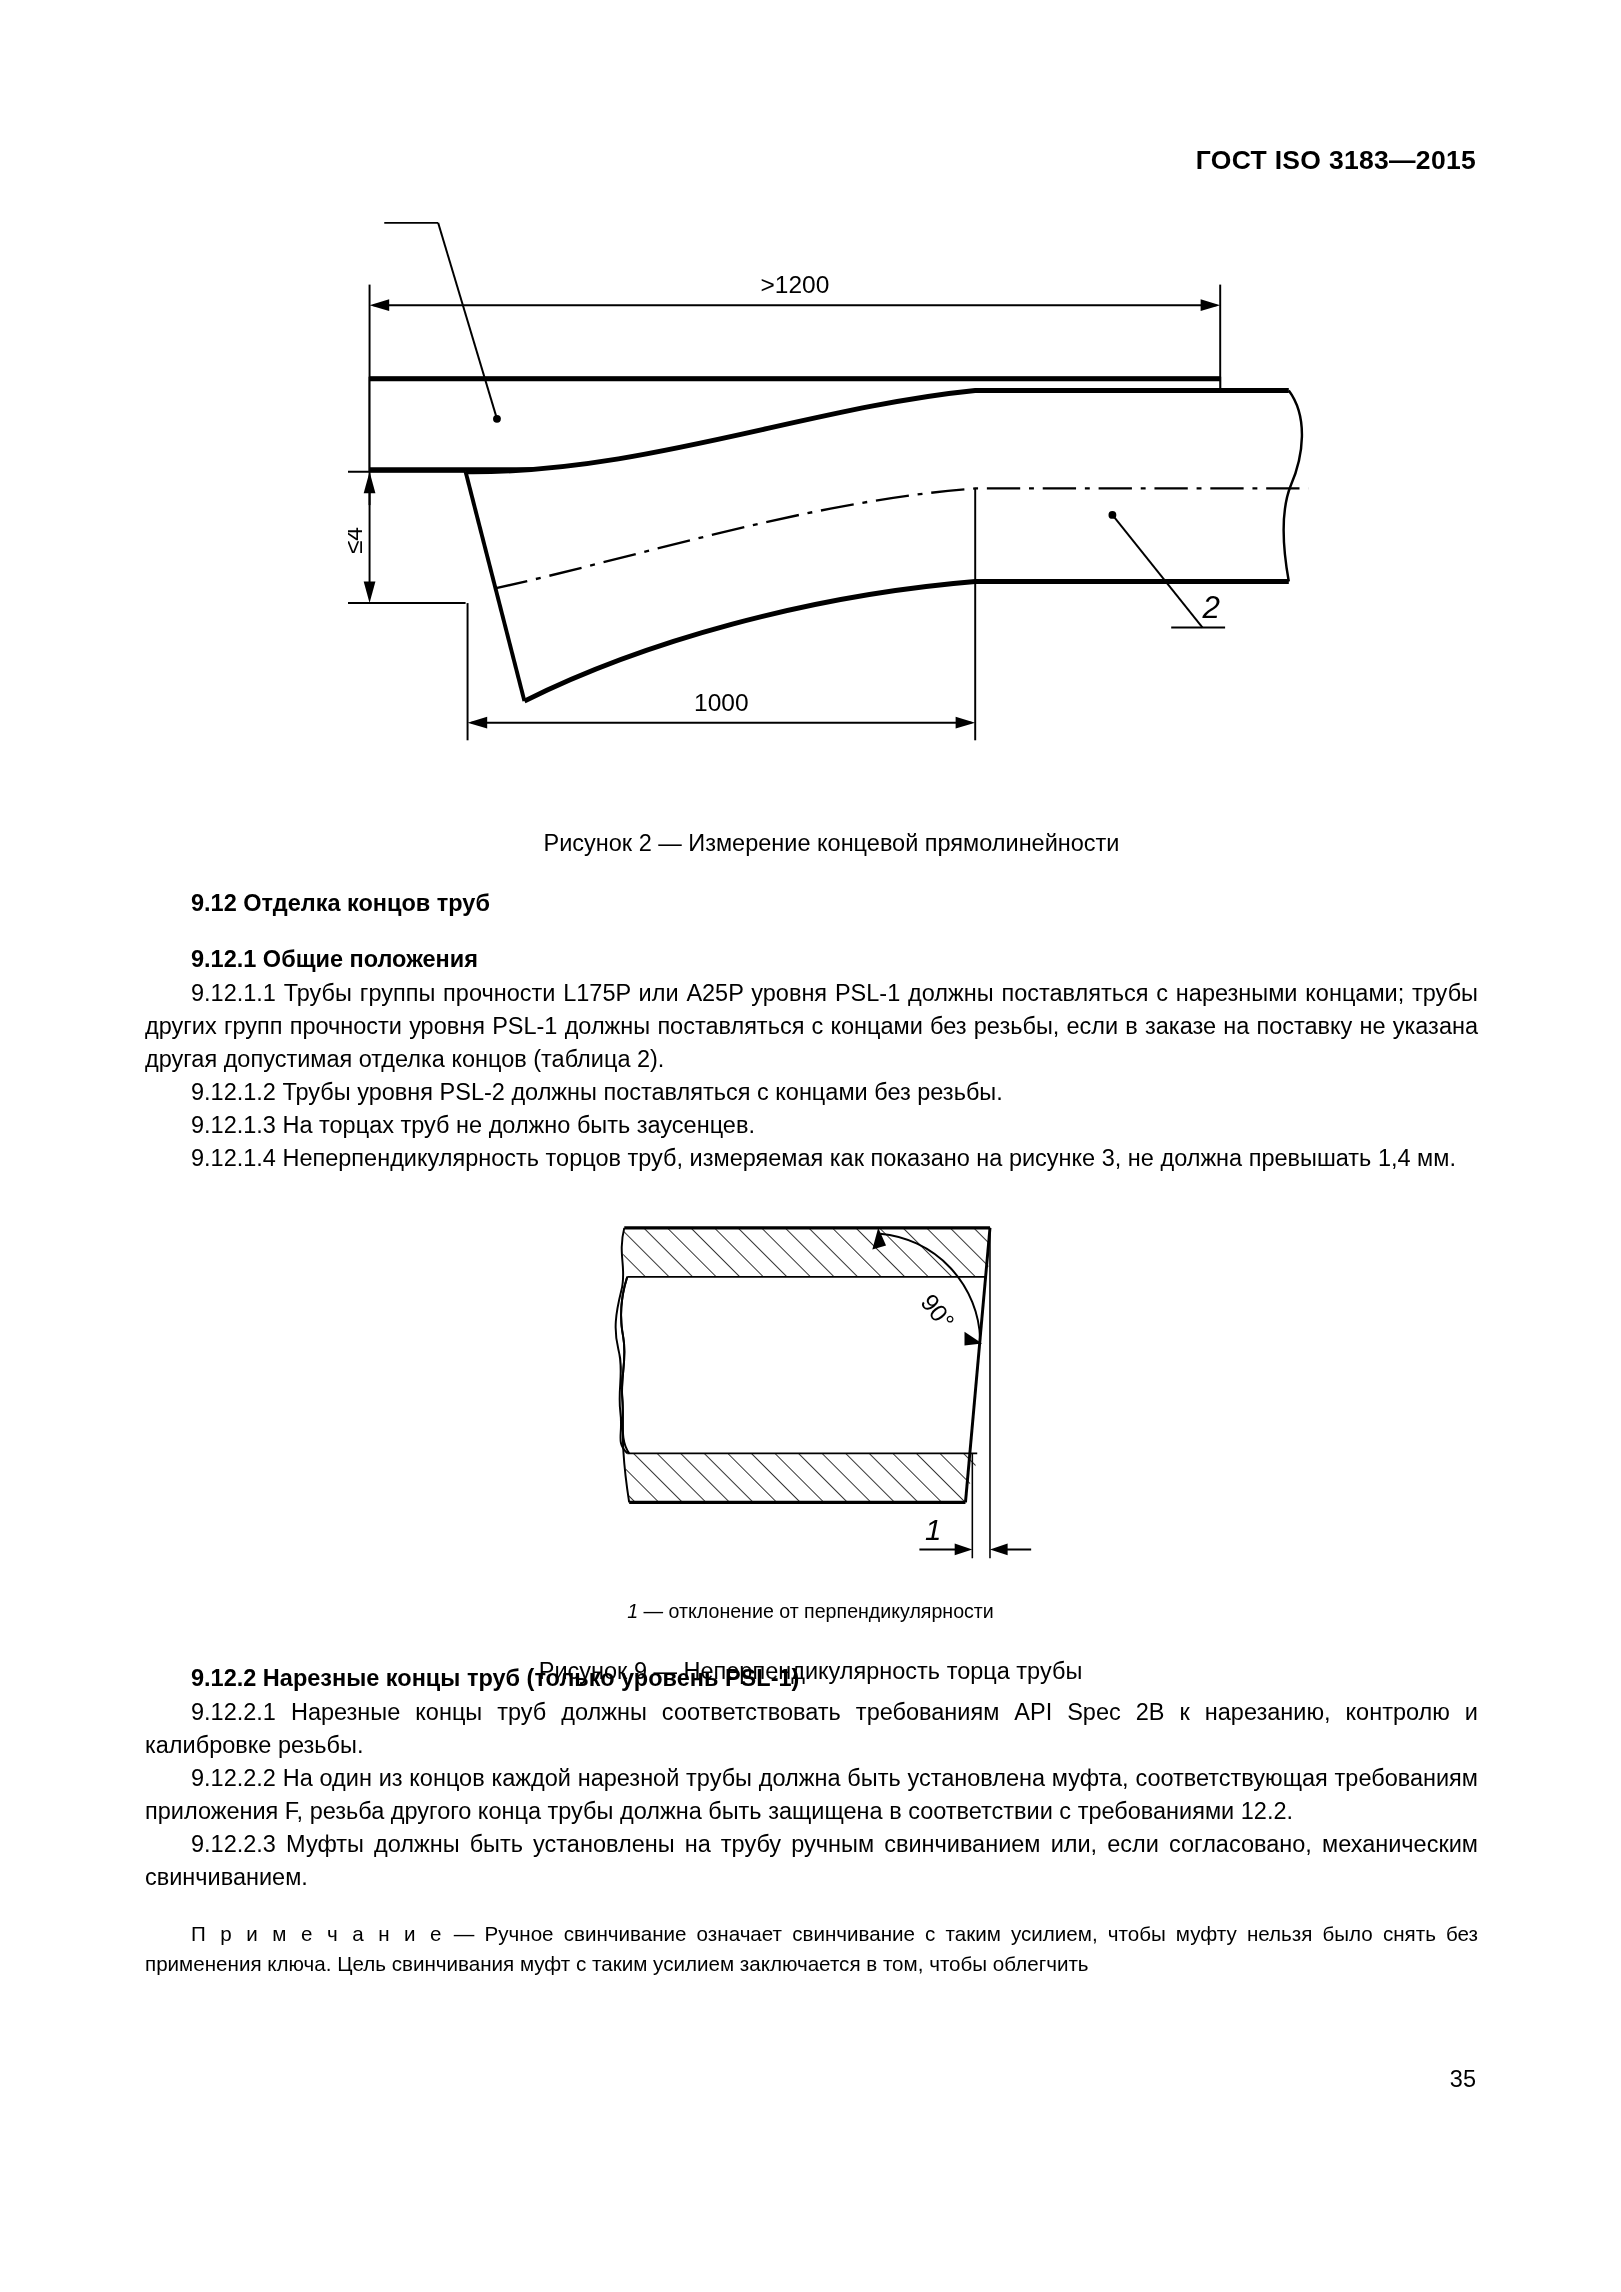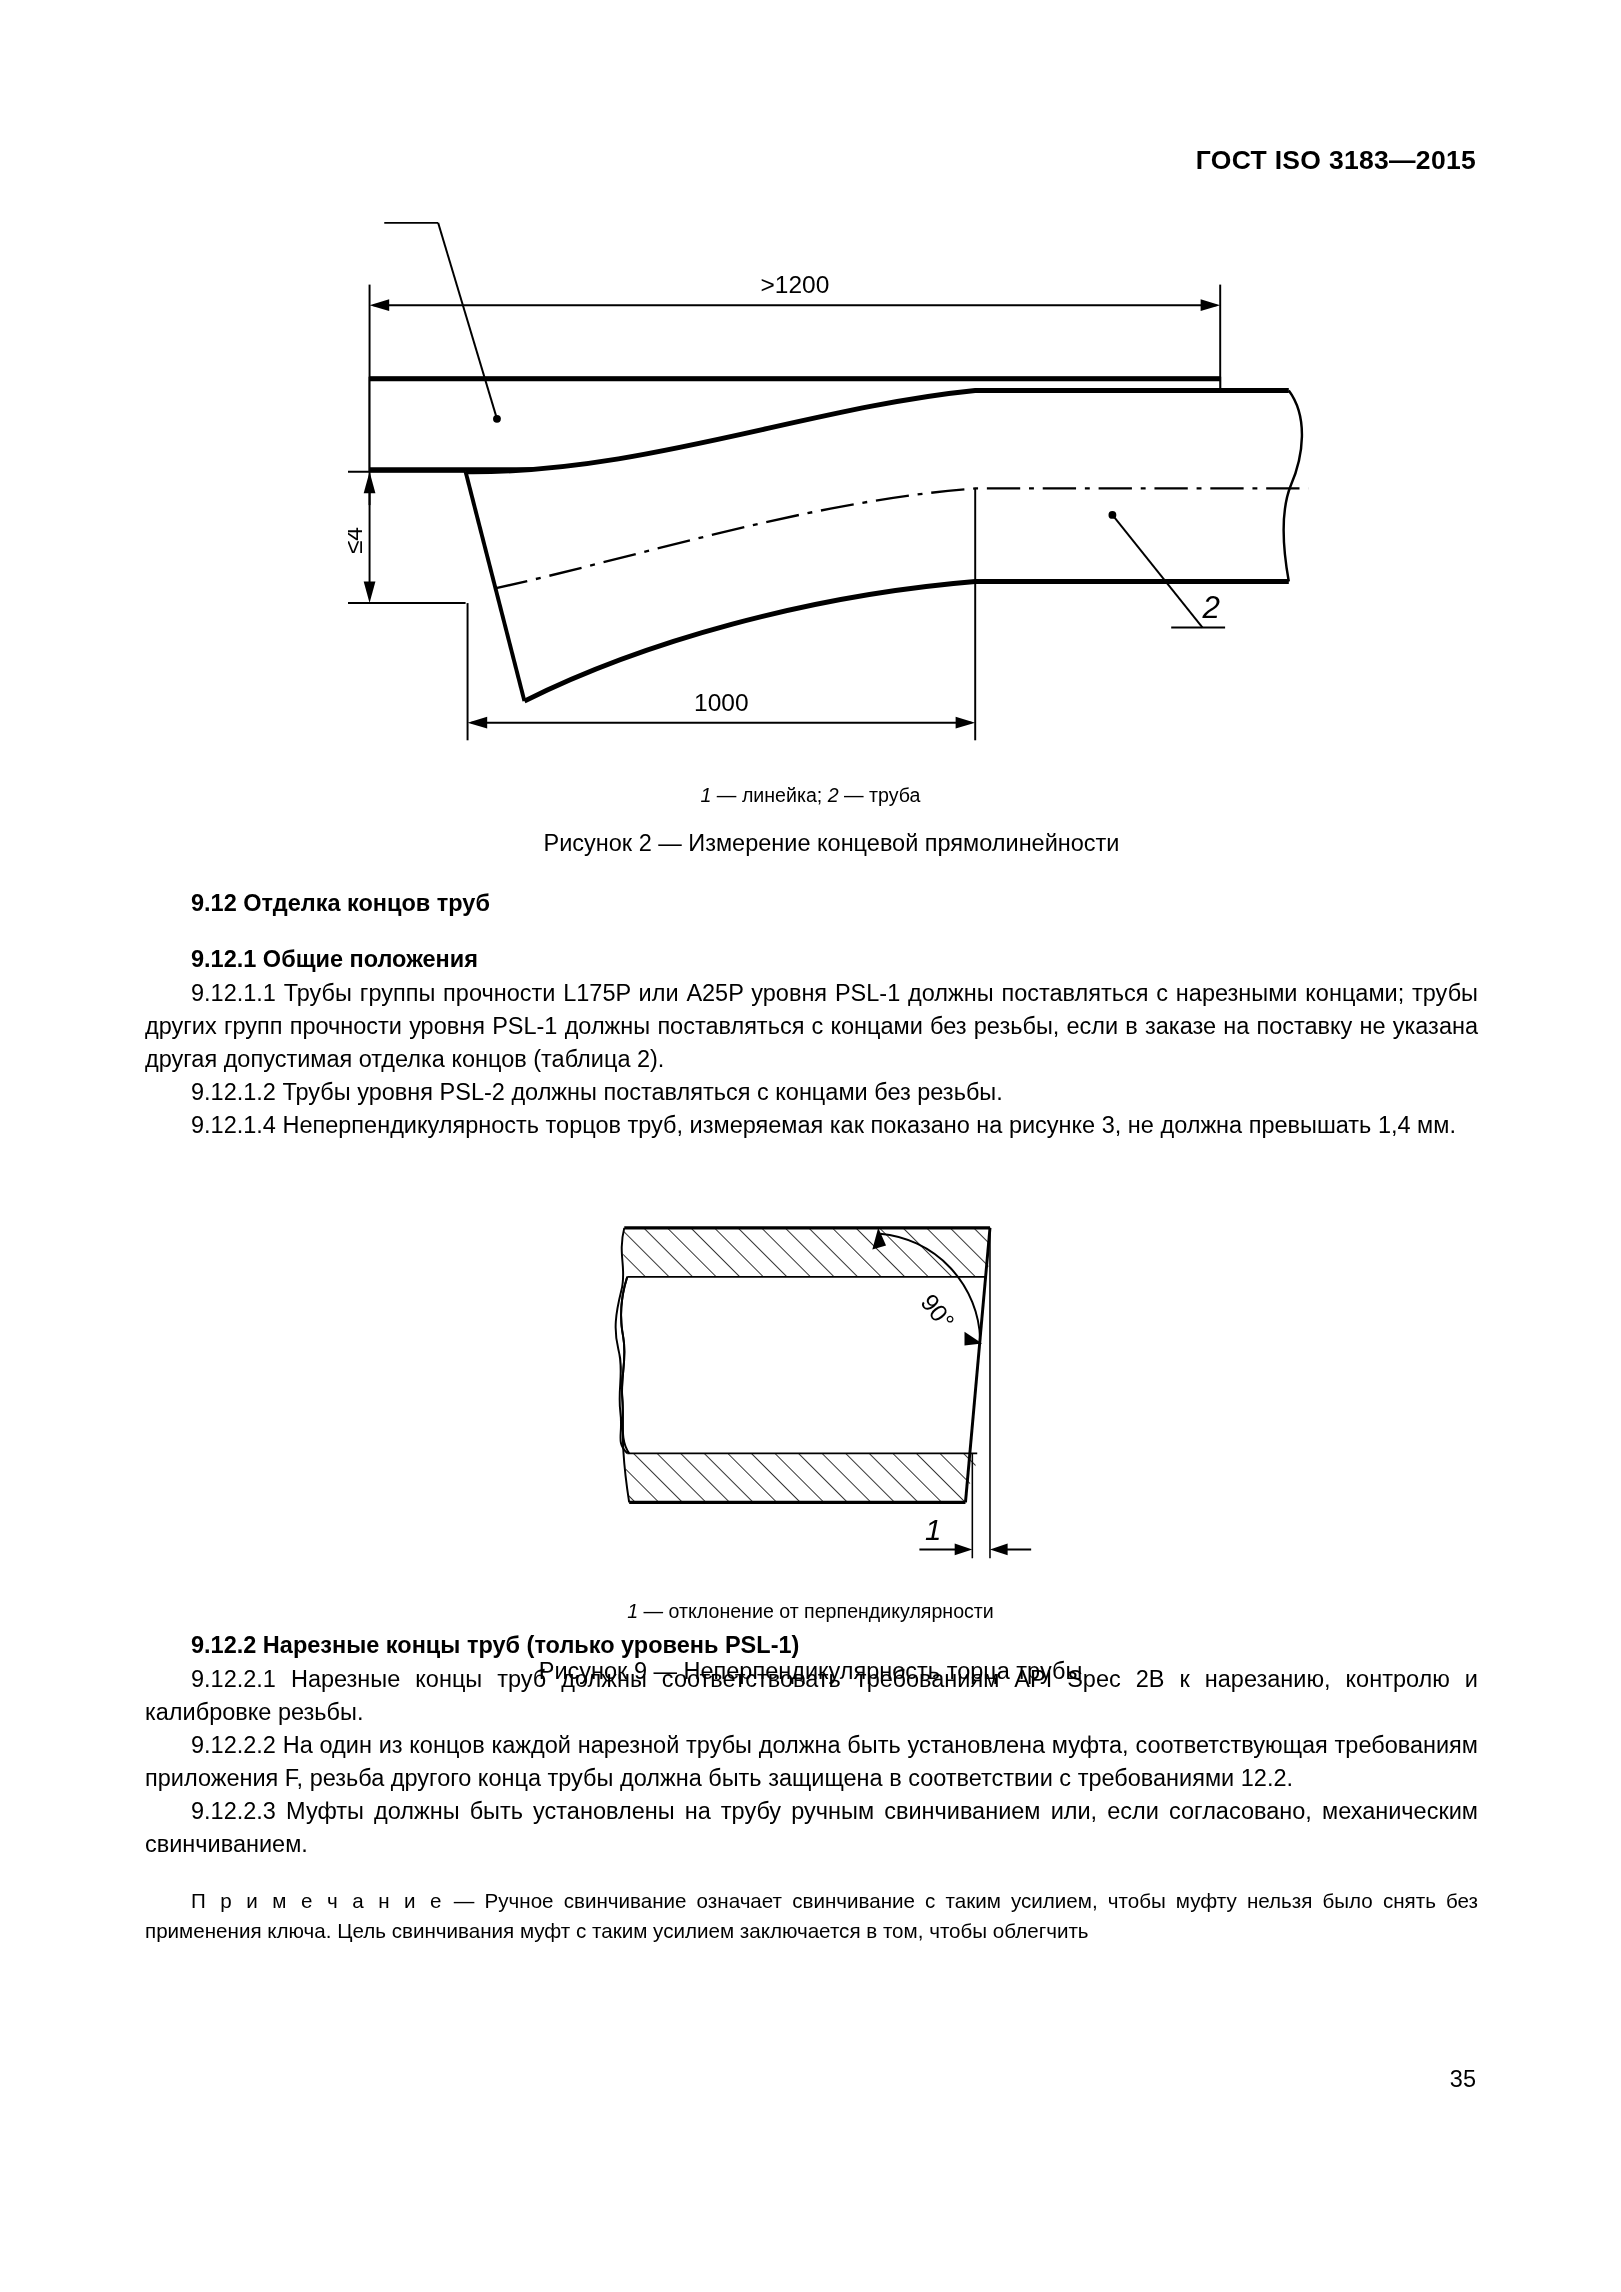--- a/index.html
+++ b/index.html
@@ -184,23 +184,20 @@
         <line x1="122" y1="400" x2="122" y2="540"></line>
         <line x1="640" y1="283" x2="640" y2="540"></line>
         <line x1="126" y1="522" x2="636" y2="522"></line>
       </g>
       <polygon points="122,522 142,516 142,528" fill="#000000"></polygon>
       <polygon points="640,522 620,516 620,528" fill="#000000"></polygon>
       <text x="381" y="510" font-family="Liberation Sans, sans-serif" font-size="25" text-anchor="middle" fill="#000000">1000</text>
     </svg>
   </div>
 
-  <div class="legend" id="fig2-legend">
-    <span class="it">1</span><span> — линейка; </span><span class="it">2</span><span> — труба</span>
-  </div>
   <div class="fig-title" id="fig2-title">Рисунок 2 — Измерение концевой прямолинейности</div>
 
   <div class="fig3-wrap">
     <svg width="451" height="353" viewBox="0 0 460 360">
       <defs>
         <pattern id="hatch" width="17" height="17" patternUnits="userSpaceOnUse" patternTransform="rotate(-45)">
           <line x1="0" y1="0" x2="0" y2="17" stroke="#000000" stroke-width="1.6"></line>
         </pattern>
         <clipPath id="clipTop">
           <path d="M 37,8 L 410,8 L 408,58 L 40,58
@@ -258,20 +255,21 @@
   <div class="fig-title" id="fig3-title">Рисунок 9 — Неперпендикулярность торца трубы</div>
 
   <div class="body">
 
     <div class="h-sec">9.12 Отделка концов труб</div>
 
     <div class="h-sub">9.12.1 Общие положения</div>
 
     <p class="para">9.12.1.1 Трубы группы прочности L175P или A25P уровня PSL-1 должны поставляться с нарезными концами; трубы других групп прочности уровня PSL-1 должны поставляться с концами без резьбы, если в заказе на поставку не указана другая допустимая отделка концов (таблица 2).</p>
     <p class="para">9.12.1.2 Трубы уровня PSL-2 должны поставляться с концами без резьбы.</p>
+    <p class="para">9.12.1.3 На торцах труб не должно быть заусенцев.</p>
     <p class="para">9.12.1.4 Неперпендикулярность торцов труб, измеряемая как показано на рисунке 3, не должна превышать 1,4 мм.</p>
 
     <div class="spacer-fig3"></div>
 
     <div class="h-sub">9.12.2 Нарезные концы труб (только уровень PSL-1)</div>
 
     <p class="para">9.12.2.1 Нарезные концы труб должны соответствовать требованиям API Spec 2B к нарезанию, контролю и калибровке резьбы.</p>
     <p class="para">9.12.2.2 На один из концов каждой нарезной трубы должна быть установлена муфта, соответствующая требованиям приложения F, резьба другого конца трубы должна быть защищена в соответствии с требованиями 12.2.</p>
     <p class="para">9.12.2.3 Муфты должны быть установлены на трубу ручным свинчиванием или, если согласовано, механическим свинчиванием.</p>
 

